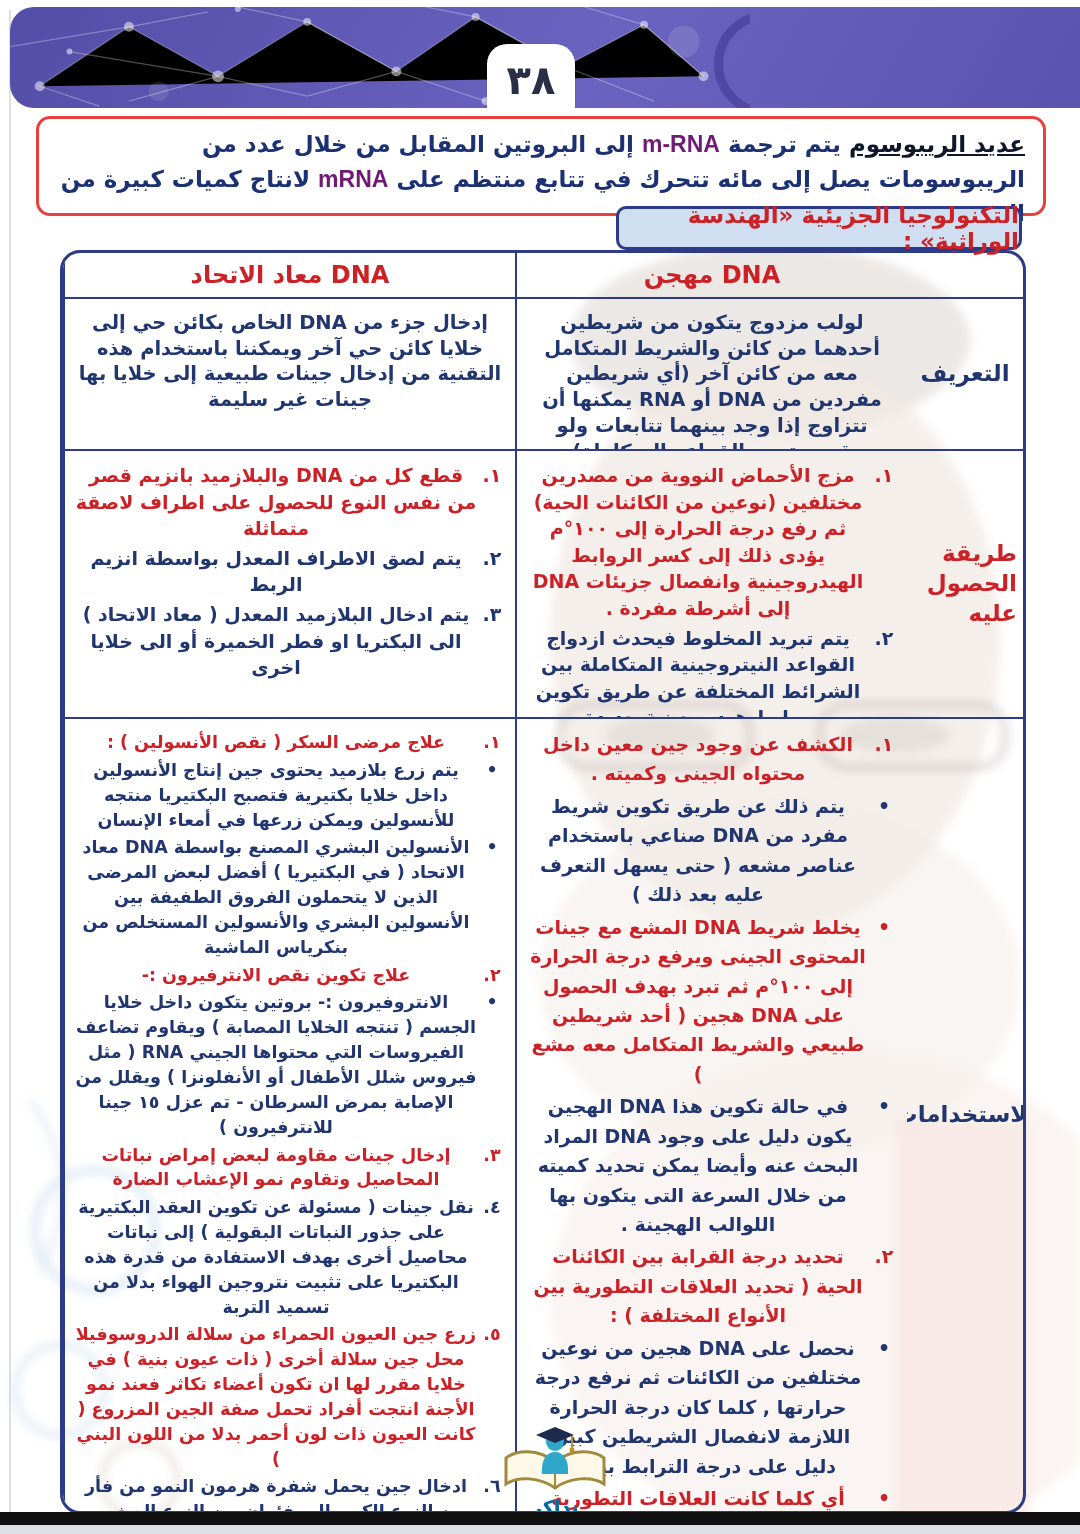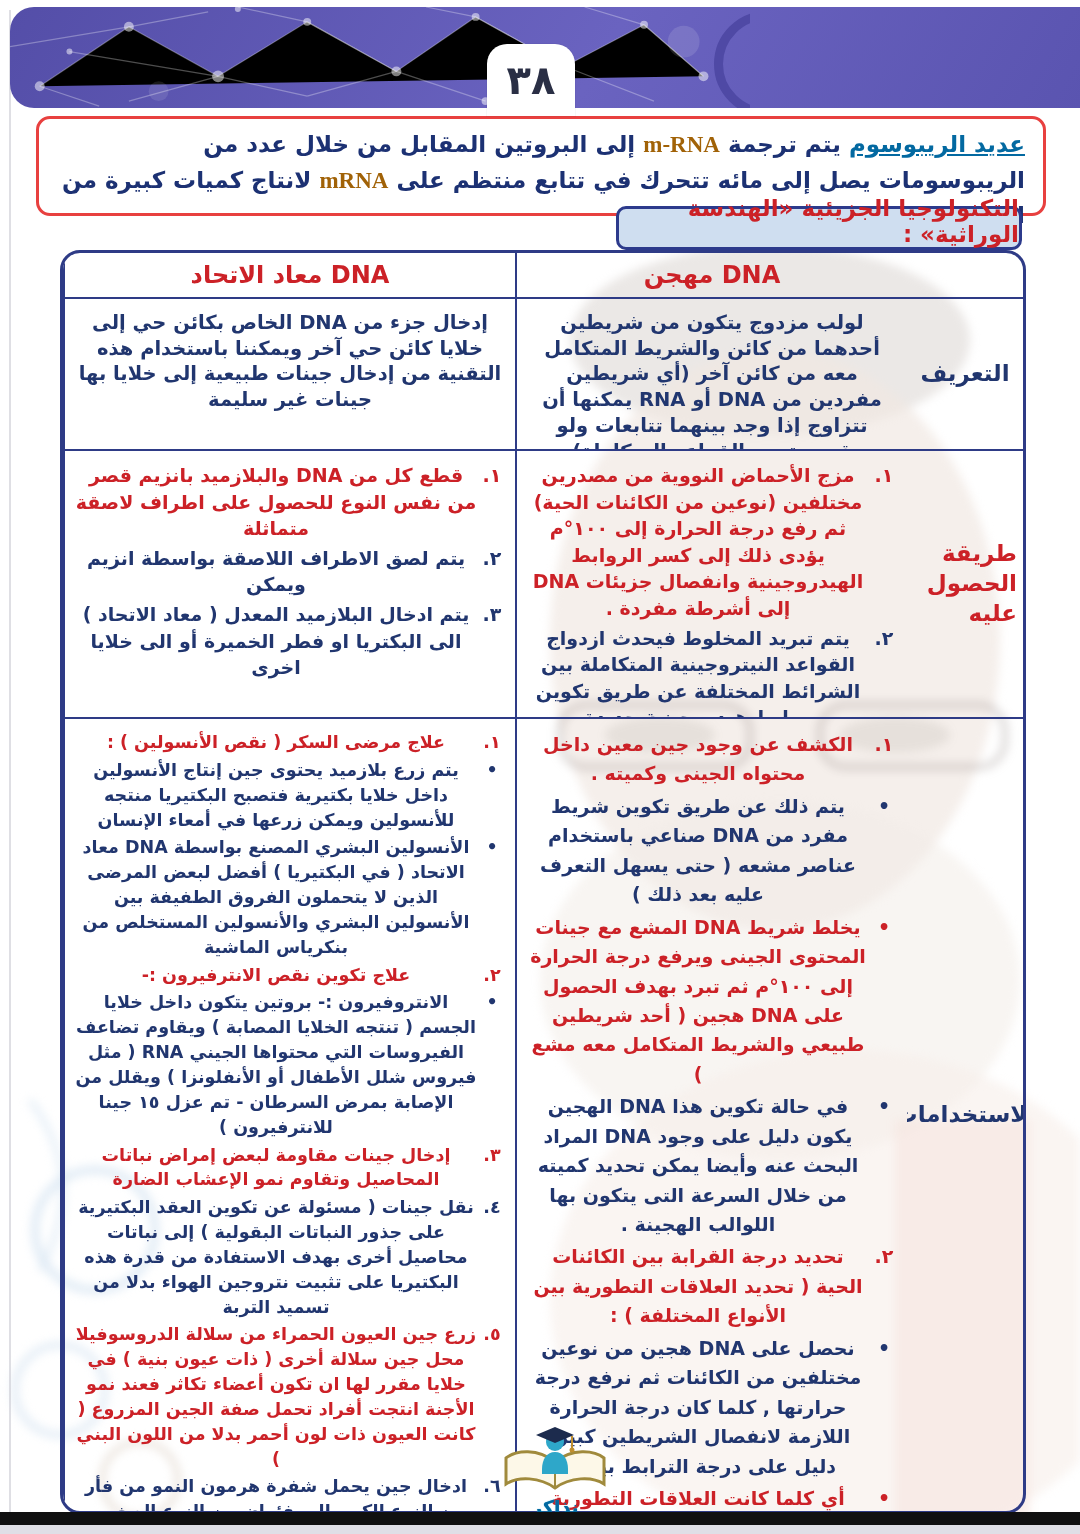--- a/index.html
+++ b/index.html
@@ -29,26 +29,26 @@
   .logo{position:absolute;left:495px;top:1422px;width:120px;z-index:6;text-align:center;}
   .logo .brand-ar{color:#0369a1;font-size:19px;font-weight:bold;line-height:1;
                   text-shadow:0 0 1px #2ea7c9;}
   .logo .brand-en{color:#b9862c;font-size:15px;font-weight:bold;font-style:italic;line-height:1.1;}
 
   
   .intro-box{position:absolute;left:36px;right:34px;top:116px;height:86px;border:3px solid #e8403f;
              border-radius:14px;background:rgba(255,255,255,.85);padding:8px 18px 0 18px;z-index:2;
              font-size:23px;font-weight:bold;line-height:1.5;text-align:right;color:#1c3173;}
   .seg-navy{color:#1c3173;}
-  .seg-red-underline{color:#0369a1;text-decoration:underline;}
-  .seg-latin{color:#a16207;font-family:Liberation Serif, serif;}
+  .seg-red-underline{color:#0f172a;text-decoration:underline;}
+  .seg-latin{color:#701a75;font-family:Liberation Sans, sans-serif;}
 
   
   .section-pill{position:absolute;right:58px;top:206px;width:400px;height:38px;background:#cfdef0;
-                border:3px solid #2c3a8c;border-radius:10px;display:flex;align-items:flex-end;
+                border:3px solid #2c3a8c;border-radius:10px;display:flex;align-items:center;
                 justify-content:center;z-index:2;}
   .section-pill span{color:#cc2127;font-size:23px;font-weight:bold;}
 
   
   .tbl{position:absolute;left:60px;top:250px;width:960px;height:1258px;border:3px solid #2e3b86;
        border-radius:20px;z-index:1;display:grid;
        grid-template-columns:116px 392px 1fr; 
        grid-template-rows:44px 152px 268px 1fr;overflow:hidden;background:transparent;}
   .cell{padding:4px 10px;overflow:hidden;font-weight:bold;}
   .b-top{border-top:2.5px solid #2e3b86;}
@@ -161,21 +161,21 @@
           <span class="txt">يتم تبريد المخلوط فيحدث ازدواج القواعد النيتروجينية المتكاملة بين الشرائط المختلفة عن طريق تكوين روابط هيدروجينية جديدة</span>
         </div>
       </div>
     <div class="cell met-cell b-top b-start">
         <div class="li red">
           <span class="marker">١.</span>
           <span class="txt">قطع كل من DNA والبلازميد بانزيم قصر من نفس النوع للحصول على اطراف لاصقة متماثلة</span>
         </div>
         <div class="li navy">
           <span class="marker">٢.</span>
-          <span class="txt">يتم لصق الاطراف اللاصقة بواسطة انزيم ويمكن</span>
+          <span class="txt">يتم لصق الاطراف المعدل بواسطة انزيم الربط</span>
         </div>
         <div class="li navy">
           <span class="marker">٣.</span>
           <span class="txt">يتم ادخال البلازميد المعدل ( معاد الاتحاد ) الى البكتريا او فطر الخميرة أو الى خلايا اخرى</span>
         </div>
       </div>
 
     <div class="cell lbl-cell b-top navy">الاستخدامات</div>
     <div class="cell use-hy b-top b-start">
         <div class="li red">

